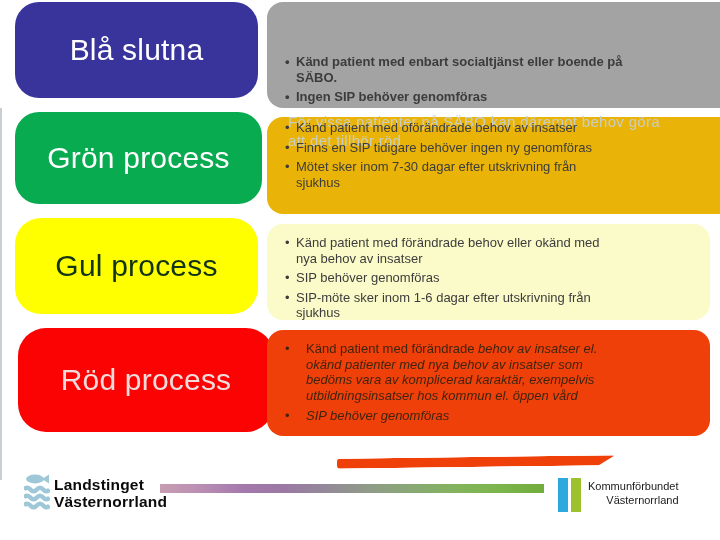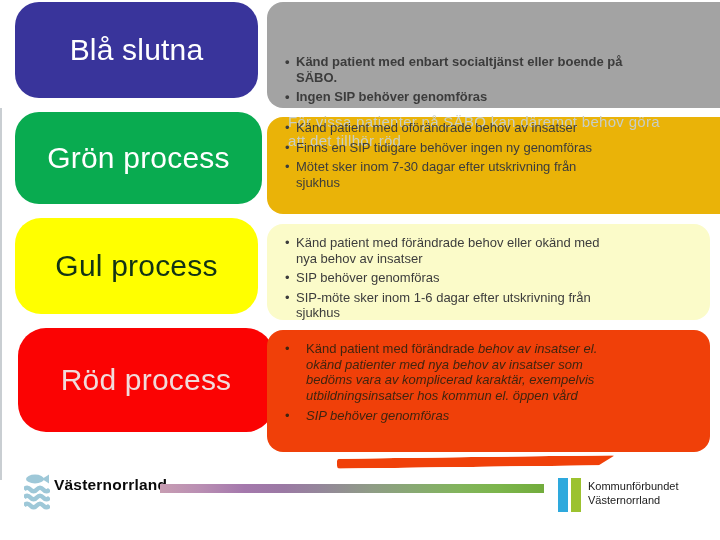--- a/index.html
+++ b/index.html
@@ -19,21 +19,21 @@
   .box-red   {left:18px;top:328px;width:256px;height:104px;background:#FB0303;border-radius:28px;}
   .box-blue .plabel, .box-green .plabel{color:#ffffff;}
   .box-yellow .plabel{color:#123315;}
   .box-red .plabel{color:#F1DBDB;}
 
   
   .panel{position:absolute;border-radius:16px;}
   .panel-blue  {left:267px;top:2px;  width:508px;height:106px;background:#a3a3a3;font-weight:bold;}
   .panel-green {left:267px;top:117px;width:535px;height:97px; background:#eab308;}
   .panel-yellow{left:267px;top:224px;width:443px;height:96px; background:#FBFBC9;}
-  .panel-orange{left:267px;top:330px;width:443px;height:122px;background:#F04009;}
+  .panel-orange{left:267px;top:330px;width:443px;height:106px;background:#F04009;}
 
   .panel ul{position:absolute;left:17px;right:22px;margin:0;padding:0;list-style:none;z-index:2;}
   .panel-blue  ul{top:52px;}
   .panel-green ul{top:3px;}
   .panel-yellow ul{top:5px;margin-top:6px;}
   .panel-orange ul{top:11px;}
   .panel li{
     position:relative;padding-left:12px;margin:0 0 4px 0;
     font-size:13px;line-height:15.5px;color:#3c3c3c;white-space:pre-line;
   }
@@ -59,21 +59,21 @@
   
   .lt-logo-icon{position:absolute;left:24px;top:473px;}
   .lt-logo-text{position:absolute;left:54px;top:476px;font-size:15.5px;line-height:17px;color:#0a0a0a;font-weight:600;letter-spacing:0.2px;}
   .ribbon{
     position:absolute;left:160px;top:484px;width:384px;height:9px;
     background:linear-gradient(90deg,#C79DB2 0%,#BA8FB3 10%,#A478AC 22%,#9B79A4 32%,#94879A 42%,#8F9C86 55%,#88A973 66%,#82B45C 78%,#7CB54C 88%,#72AC3C 100%);
   }
   .kf-bar{position:absolute;top:478px;width:10px;height:34px;}
   .kf-bar-blue{left:558px;background:#2EA9DD;}
   .kf-bar-green{left:571px;background:#9CC22F;}
-  .kf-text{position:absolute;left:588px;top:480px;font-size:11px;line-height:13.5px;color:#1a1a1a;}
+  .kf-text{position:absolute;left:588px;top:480px;font-size:11px;line-height:13.5px;color:#1a1a1a;text-align:right;}
 </style>
 </head>
 <body>
 
 <div class="slide">
 
   <div class="edge-line"></div>
 
   <div class="pbox box-blue">
     <span class="plabel">Blå slutna</span>
@@ -137,20 +137,21 @@
         <polygon points="18,6 25,1.5 25,10.5"></polygon>
       </g>
       <g fill="none" stroke="#9EC8D8" stroke-width="4.4">
         <path d="M0,16.5 q3.2,-3.6 6.4,0 t6.4,0 t6.4,0 t6.4,0"></path>
         <path d="M0,24.5 q3.2,-3.6 6.4,0 t6.4,0 t6.4,0 t6.4,0"></path>
         <path d="M0,32.5 q3.2,-3.6 6.4,0 t6.4,0 t6.4,0 t6.4,0"></path>
       </g>
     </svg>
   </div>
   <div class="lt-logo-text">
+    <div>Landstinget</div>
     <div>Västernorrland</div>
   </div>
 
   <div class="ribbon"></div>
 
   <div class="kf-bar kf-bar-blue"></div>
   <div class="kf-bar kf-bar-green"></div>
   <div class="kf-text">
     <div>Kommunförbundet</div>
     <div>Västernorrland</div>

